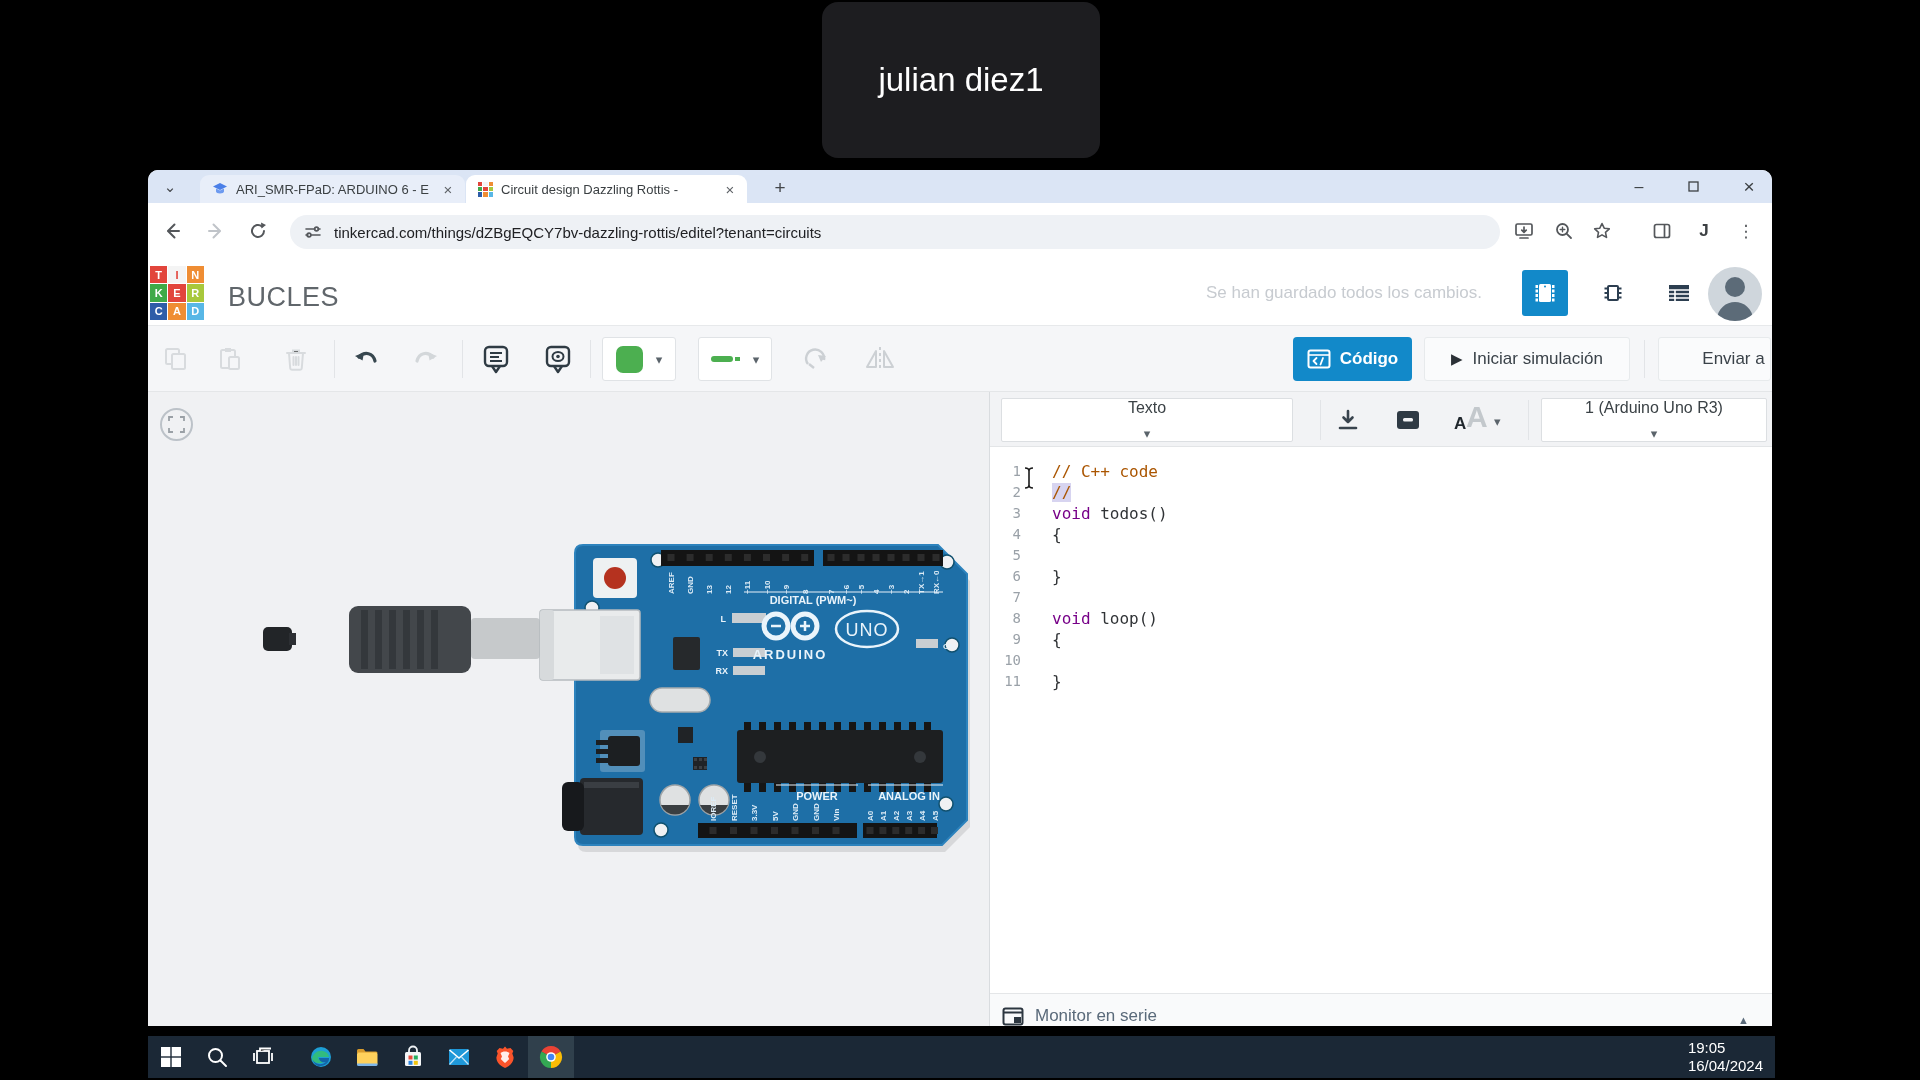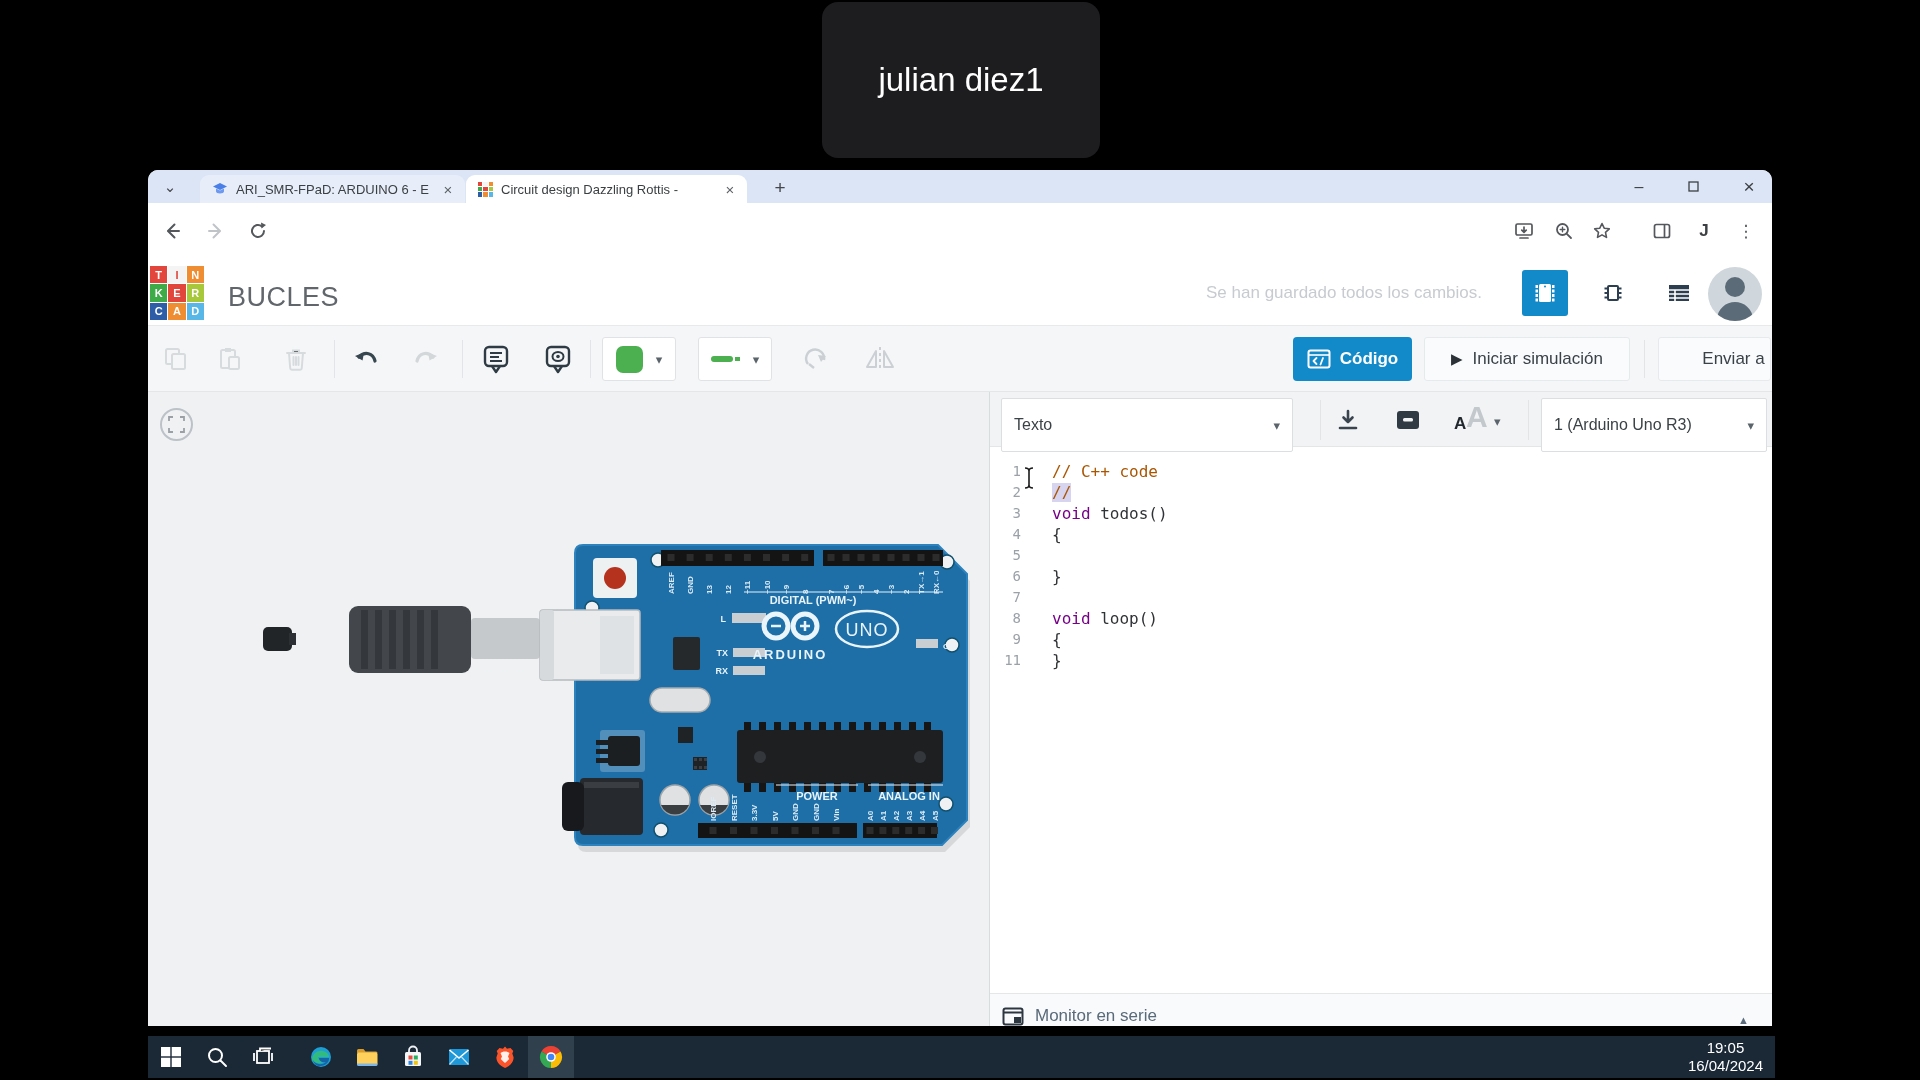--- a/index.html
+++ b/index.html
@@ -47,39 +47,39 @@
   .btn-flat{top:11px;height:44px;display:flex;align-items:center;justify-content:center;gap:10px;
     color:#3a4249;font-size:17px;background:#fafbfc;border:1px solid #e7eaec;border-radius:3px;}
 
   .content{left:0;top:222px;width:1624px;height:634px;}
   .canvas{left:0;top:0;width:841px;height:634px;background:#f0f1f3;}
   .zoomfit{left:12px;top:16px;width:33px;height:33px;border-radius:50%;border:2px solid #bcc2c8;background:transparent;
     display:flex;align-items:center;justify-content:center;}
 
   .code-panel{left:841px;top:0;width:783px;height:634px;background:#fff;border-left:1px solid #d9dcdf;}
   .code-toolbar{left:0;top:0;width:783px;height:55px;background:#f2f3f5;border-bottom:1px solid #e3e5e7;}
-  .selbox{top:6px;height:54px;background:#fff;border:1px solid #dcdfe2;border-radius:2px;display:flex;align-items:center;
-    justify-content:space-between;font-size:16px;color:#3b4246;padding:0 12px;}
+  .selbox{top:6px;height:44px;background:#fff;border:1px solid #dcdfe2;border-radius:2px;display:flex;align-items:center;
+    justify-content:space-between;font-size:16px;color:#3b4246;padding:0 12px;flex-direction:column;}
   .code-editor{left:0;top:60px;width:783px;height:541px;padding-top:9px;background:#fff;overflow:hidden;}
   .gutsep{left:49px;top:60px;width:1px;height:541px;background:#e2e5e8;}
   .code-line{display:flex;height:21px;font-family:"DejaVu Sans Mono",monospace;font-size:16px;line-height:21px;}
   .ln{width:40px;padding-right:9px;text-align:right;color:#9aa1a8;font-size:14px;flex:none;}
   .lt{padding-left:22px;white-space:pre;}
   .tok-comment{color:#aa5500;}
   .tok-keyword{color:#770088;}
   .tok-plain{color:#303336;}
   .sel{background:#d7d4f0;}
   .serial-bar{left:0;top:601px;width:783px;height:33px;background:#f9fafb;border-top:1px solid #e4e6e8;
     display:flex;align-items:flex-end;color:#5a6a7a;font-size:17px;}
 
   
   .taskbar{left:148px;top:1036px;width:1627px;height:42px;background:#1b2836;display:flex;align-items:center;}
   .tkbtn{width:46px;height:42px;display:flex;align-items:center;justify-content:center;flex:none;}
   .tkbtn.active{background:#30404c;}
-  .clock{margin-left:auto;text-align:center;color:#fff;font-size:15px;line-height:18px;padding-right:12px;}
+  .clock{margin-left:auto;text-align:left;color:#fff;font-size:15px;line-height:18px;padding-right:12px;}
 
   svg{display:block;}
   .silk{fill:#e9f3fa;font-family:"Liberation Sans",sans-serif;}
   .pinlbl text{fill:#dcebf6;font-size:8px;font-weight:bold;font-family:"Liberation Sans",sans-serif;}
 </style>
 </head>
 <body>
 
 <div class="stage">
 
@@ -151,20 +151,28 @@
             <path d="M3 10h10.5" stroke="#c0c4c9" stroke-width="2" stroke-linecap="round"></path>
           </svg>
       </div>
       <div class="abs navic" style="left:92px;">
         <svg width="20" height="20" viewBox="0 0 20 20">
             <path d="M16 10a6 6 0 1 1-2-4.5" fill="none" stroke="#54575b" stroke-width="2" stroke-linecap="round"></path>
             <polygon points="13,1.5 18,4 13.5,7.5" fill="#54575b"></polygon>
           </svg>
       </div>
 
+      <div class="abs addressbar">
+        <svg width="18" height="18" viewBox="0 0 18 18" style="margin-left:14px;">
+            <path d="M2 6h9M14 6h2M2 12h2M7 12h9" stroke="#54575b" stroke-width="1.6" stroke-linecap="round"></path>
+            <circle cx="12.5" cy="6" r="1.9" fill="none" stroke="#54575b" stroke-width="1.6"></circle>
+            <circle cx="5" cy="12" r="1.9" fill="none" stroke="#54575b" stroke-width="1.6"></circle>
+          </svg>
+        <span class="url">tinkercad.com/things/dZBgEQCY7bv-dazzling-rottis/editel?tenant=circuits</span>
+      </div>
 
       <div class="abs navic" style="left:1358px;">
         <svg width="20" height="20" viewBox="0 0 20 20">
             <rect x="2" y="3" width="16" height="11" rx="1.5" fill="none" stroke="#54575b" stroke-width="1.7"></rect>
             <path d="M10 6v5M7.8 9.2 10 11.4 12.2 9.2" fill="none" stroke="#54575b" stroke-width="1.7" stroke-linecap="round" stroke-linejoin="round"></path>
             <path d="M6 17h8" stroke="#54575b" stroke-width="1.7" stroke-linecap="round"></path>
           </svg>
       </div>
       <div class="abs navic" style="left:1398px;">
         <svg width="20" height="20" viewBox="0 0 20 20">
@@ -627,20 +635,24 @@
             </div>
             <div class="code-line">
               <span class="ln">8</span>
               <span class="lt"><span class="tok-keyword">void</span><span class="tok-plain"> loop()</span></span>
             </div>
             <div class="code-line">
               <span class="ln">9</span>
               <span class="lt"><span class="tok-plain">{</span></span>
             </div>
             <div class="code-line">
+              <span class="ln">10</span>
+              <span class="lt"></span>
+            </div>
+            <div class="code-line">
               <span class="ln">11</span>
               <span class="lt"><span class="tok-plain">}</span></span>
             </div>
           </div>
 
         <div class="abs" style="left:33px;top:74px;">
           <svg width="12" height="24" viewBox="0 0 12 24">
               <path d="M2 2c2.5 0 4 .8 4 3v6m0 0v8c0 2.2-1.5 3-4 3M10 2c-2.5 0-4 .8-4 3m0 14c0 2.2 1.5 3 4 3" fill="none" stroke="#1b1b1b" stroke-width="1.6"></path>
             </svg>
         </div>

